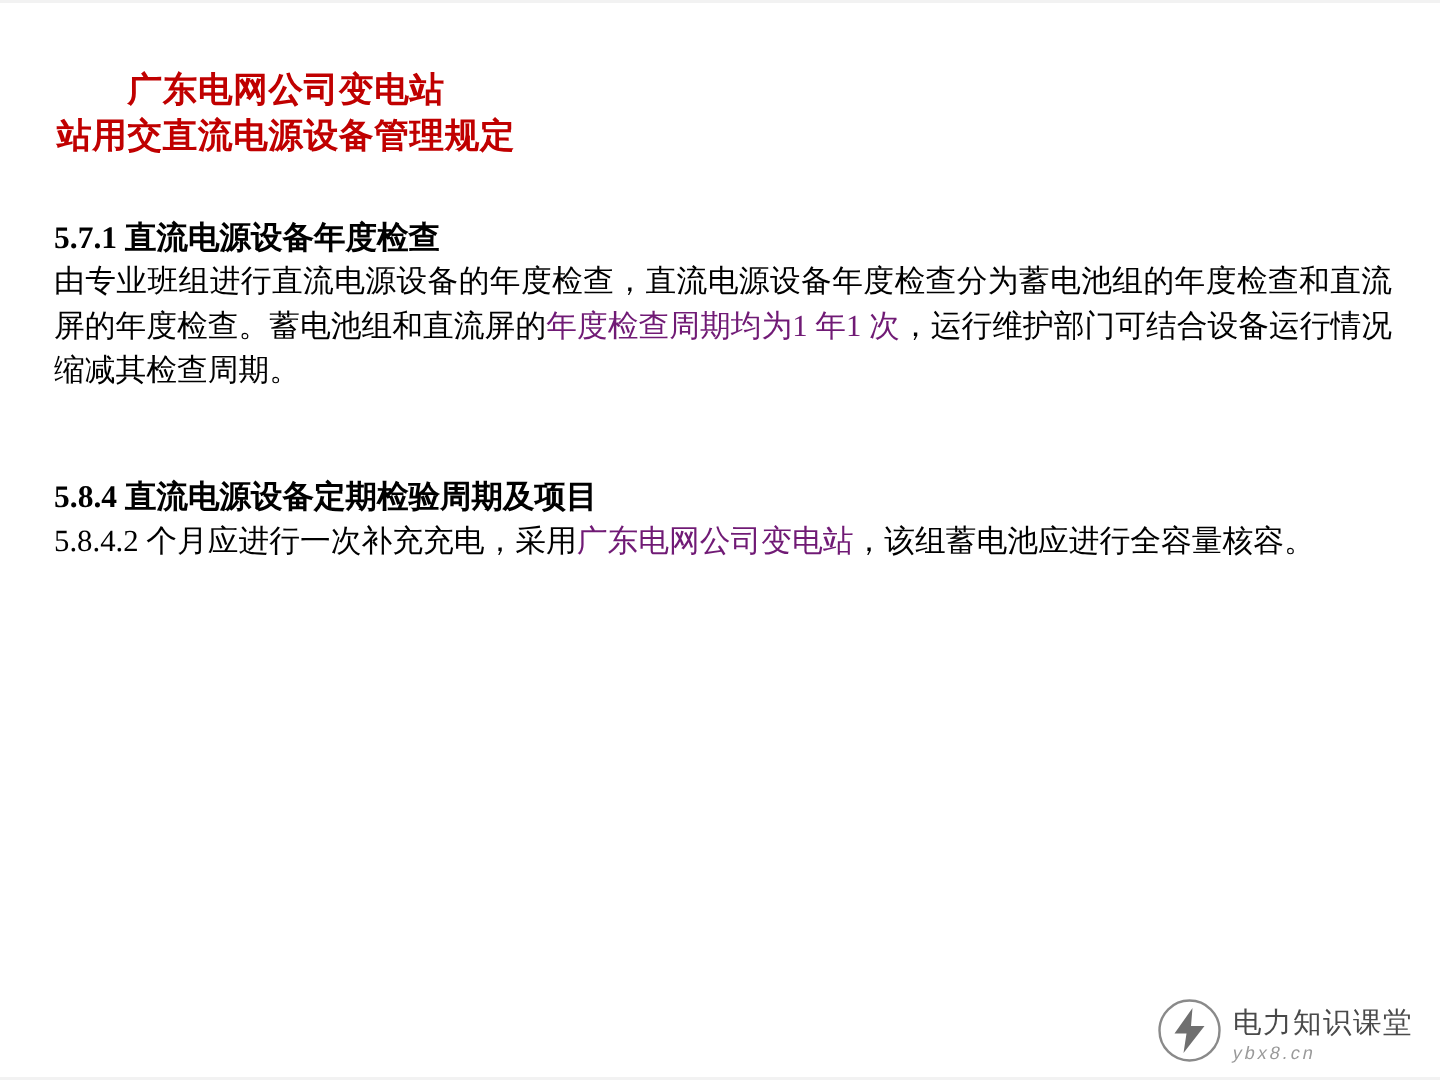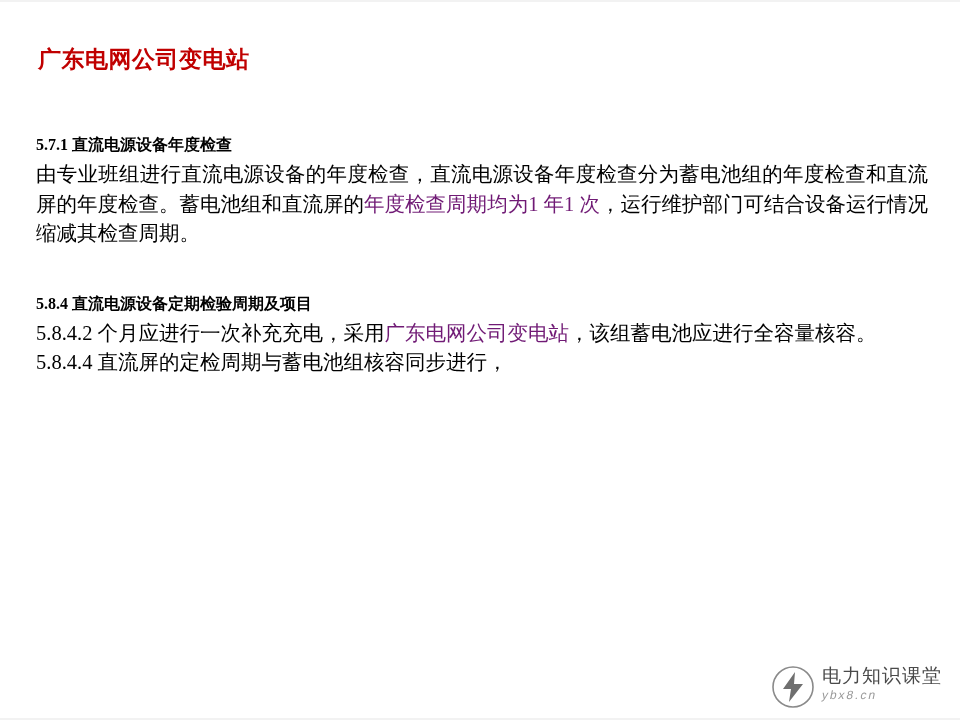--- a/index.html
+++ b/index.html
@@ -53,41 +53,41 @@
     left: 36px;
     top: 130px;
     width: 892px;
     font-size: 20.5px;
     line-height: 29.5px;
     color: #000000;
     text-align: justify;
   }
   .heading {
     font-weight: bold;
-    margin: 0 0 1px 0;
-    font-size: 16px;
+    margin: 14px 0 1px 0;
+    font-size: 21px;
     line-height: 29px;
     text-align: left;
   }
   p.para {
     margin: 0;
     text-indent: 0;
     text-align: justify;
     text-justify: inter-ideograph;
   }
   .gap-lg { height: 40px; }
   .red { color: #701a75; }
 
   
   .watermark {
     position: absolute;
     right: 18px;
     bottom: 12px;
     display: flex;
-    align-items: flex-start;
+    align-items: flex-end;
     gap: 8px;
   }
   .wm-logo {
     width: 42px;
     height: 42px;
     position: relative;
   }
   .wm-text-wrap {
     display: flex;
     flex-direction: column;
@@ -111,40 +111,38 @@
 </style>
 </head>
 <body>
 
 <div class="slide">
   <div class="edge-top"></div>
   <div class="edge-bottom"></div>
 
   <div class="title-block">
     <div class="title-line">广东电网公司变电站</div>
+    <div class="title-line">站用交直流电源设备管理规定</div>
   </div>
 
   <div class="body-block">
 
     <div>
       <div class="heading">5.7.1 直流电源设备年度检查</div>
       <p class="para">
         <span>由专业班组进行直流电源设备的年度检查，直流电源设备年度检查分为蓄电池组的年度检查和直流屏的年度检查。蓄电池组和直流屏的</span><span class="red">年度检查周期均为1 年1 次</span><span>，运行维护部门可结合设备运行情况缩减其检查周期。</span>
       </p>
     </div>
 
     <div class="gap-lg"></div>
 
     <div>
       <div class="heading">5.8.4 直流电源设备定期检验周期及项目</div>
       <p class="para">
         <span>5.8.4.2 个月应进行一次补充充电，采用</span><span class="red">广东电网公司变电站</span><span>，该组蓄电池应进行全容量核容。</span>
-      </p>
-      <p class="para">
-        <span>5.8.4.4 直流屏的定检周期与蓄电池组核容同步进行，</span>
       </p>
     </div>
 
   </div>
 
   <div class="watermark">
     <div class="wm-logo">
       <svg viewBox="0 0 42 42" width="42" height="42" aria-hidden="true">
         <circle cx="21" cy="21" r="20" fill="none" stroke="#8a8a8a" stroke-width="1.6"></circle>
         <path d="M23 6 L11 23 H19 L17 36 L31 18 H22 Z" fill="#6f6f6f"></path>

